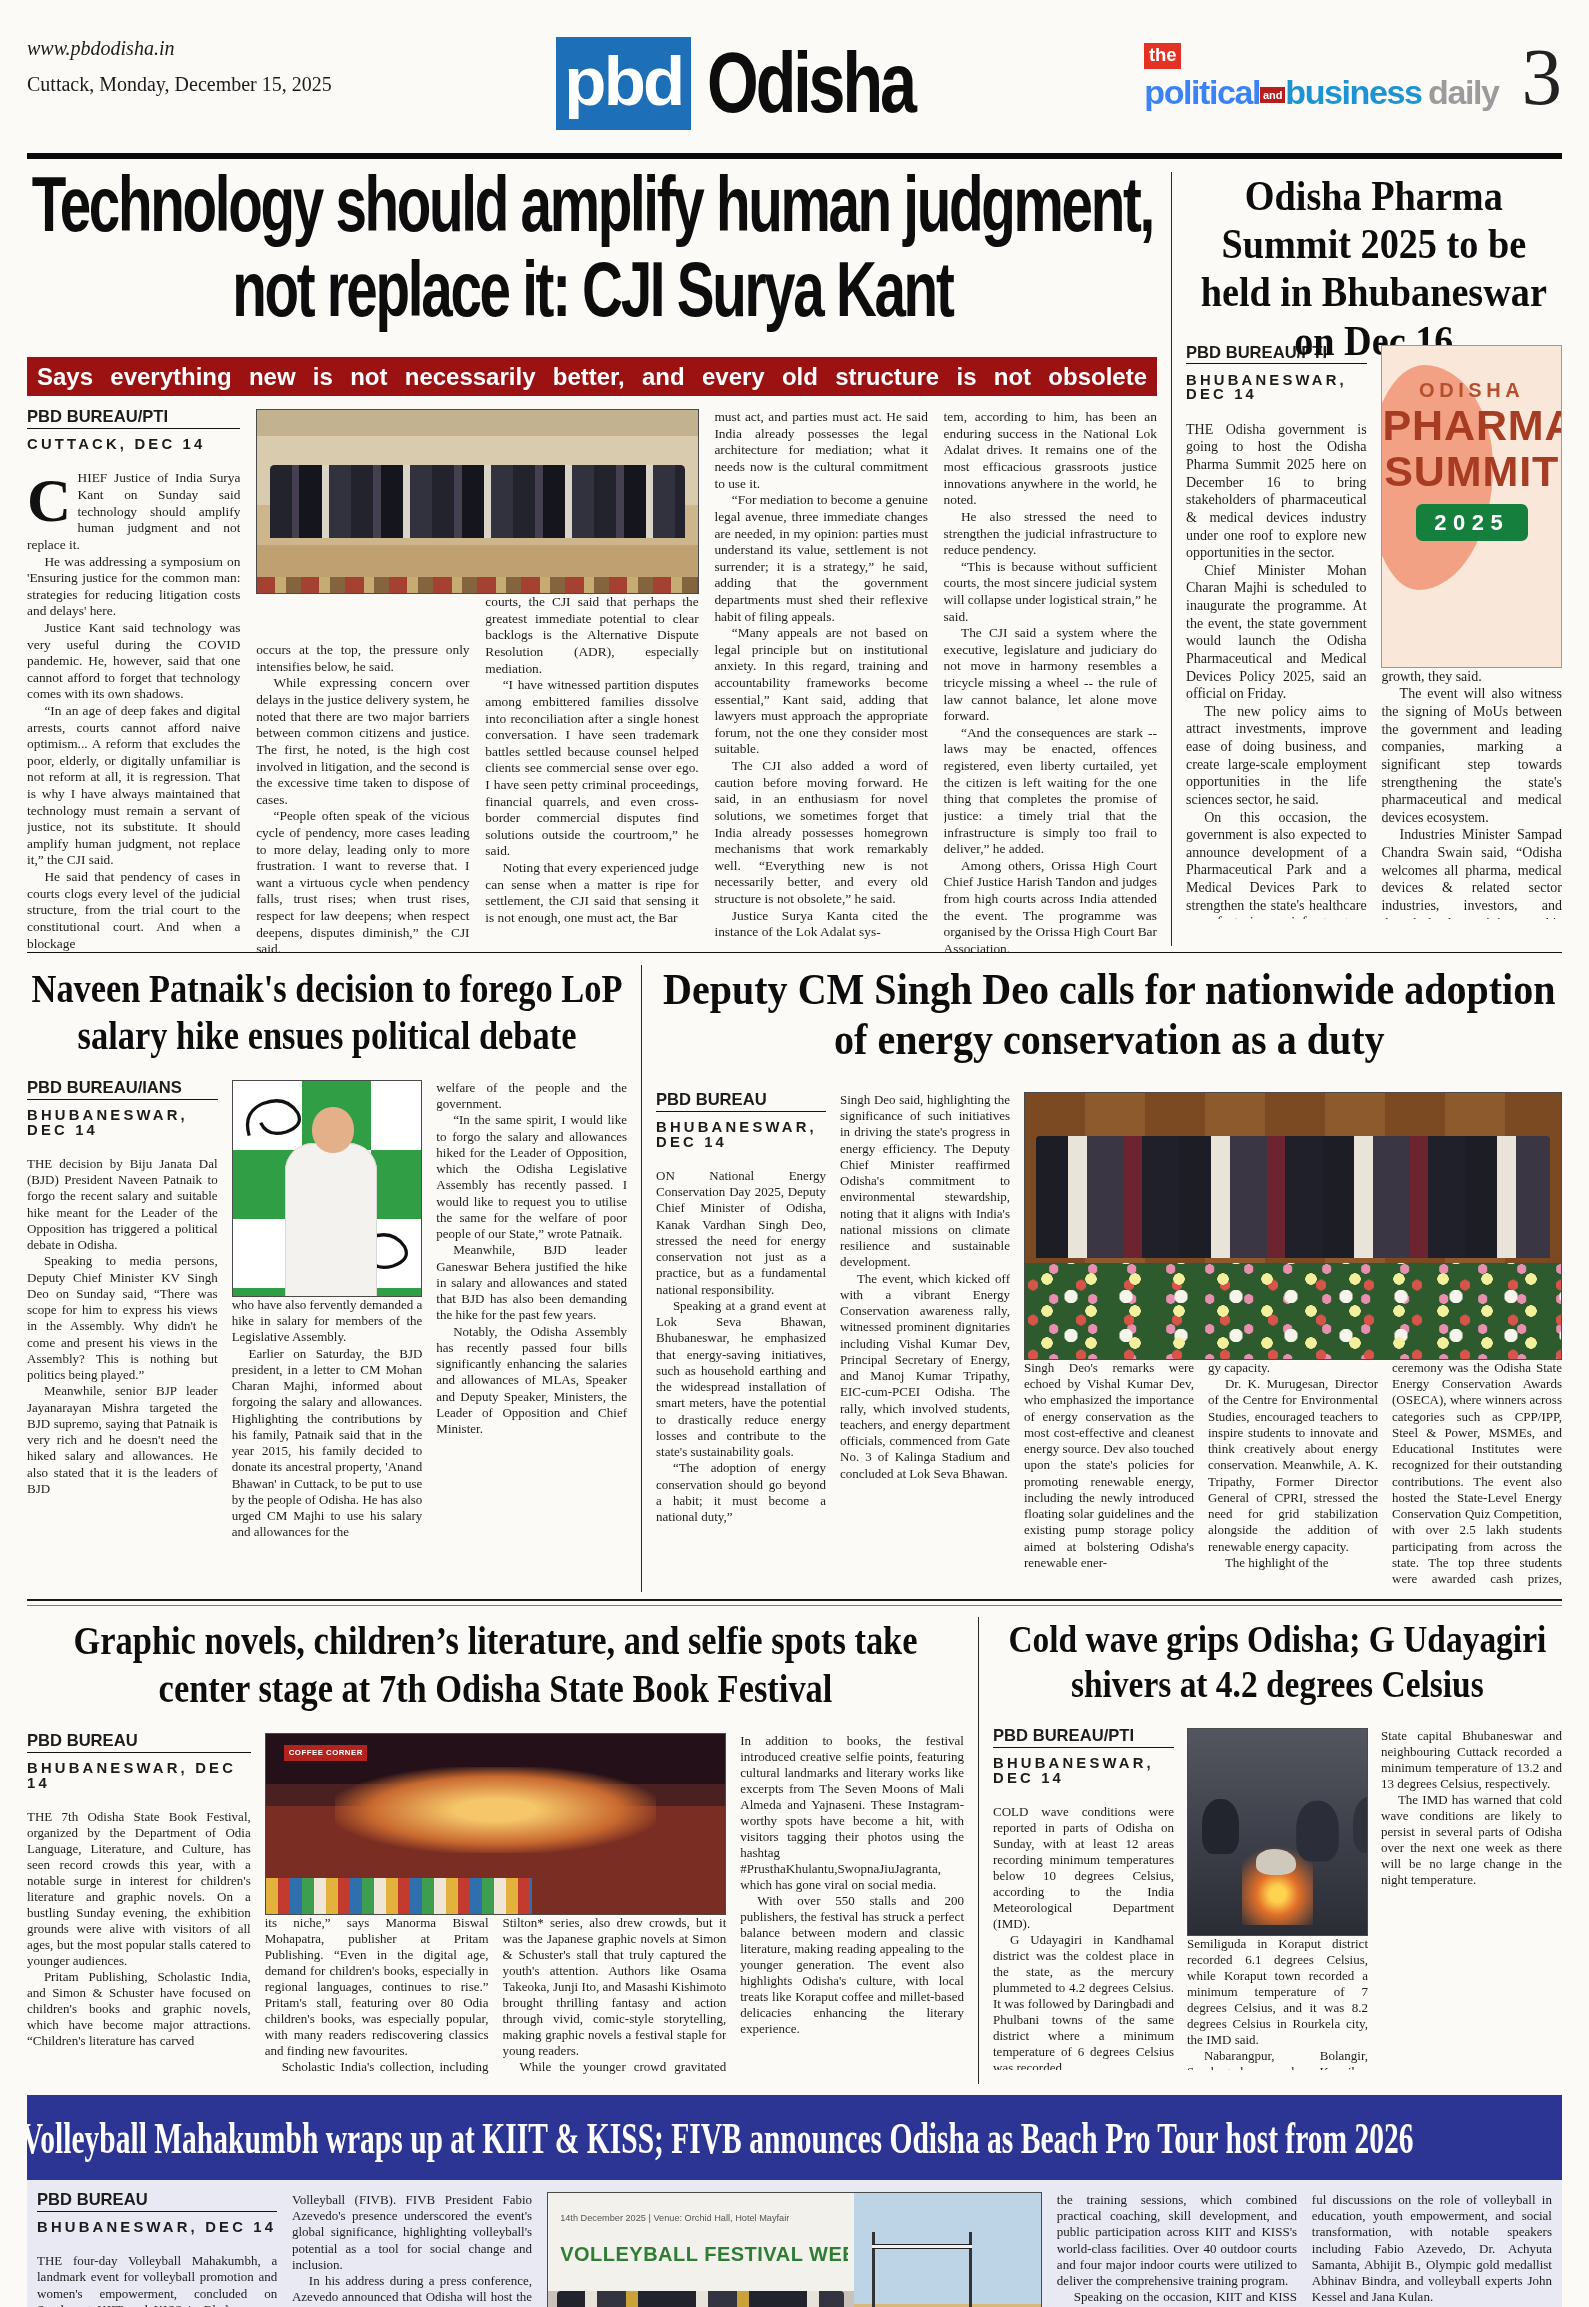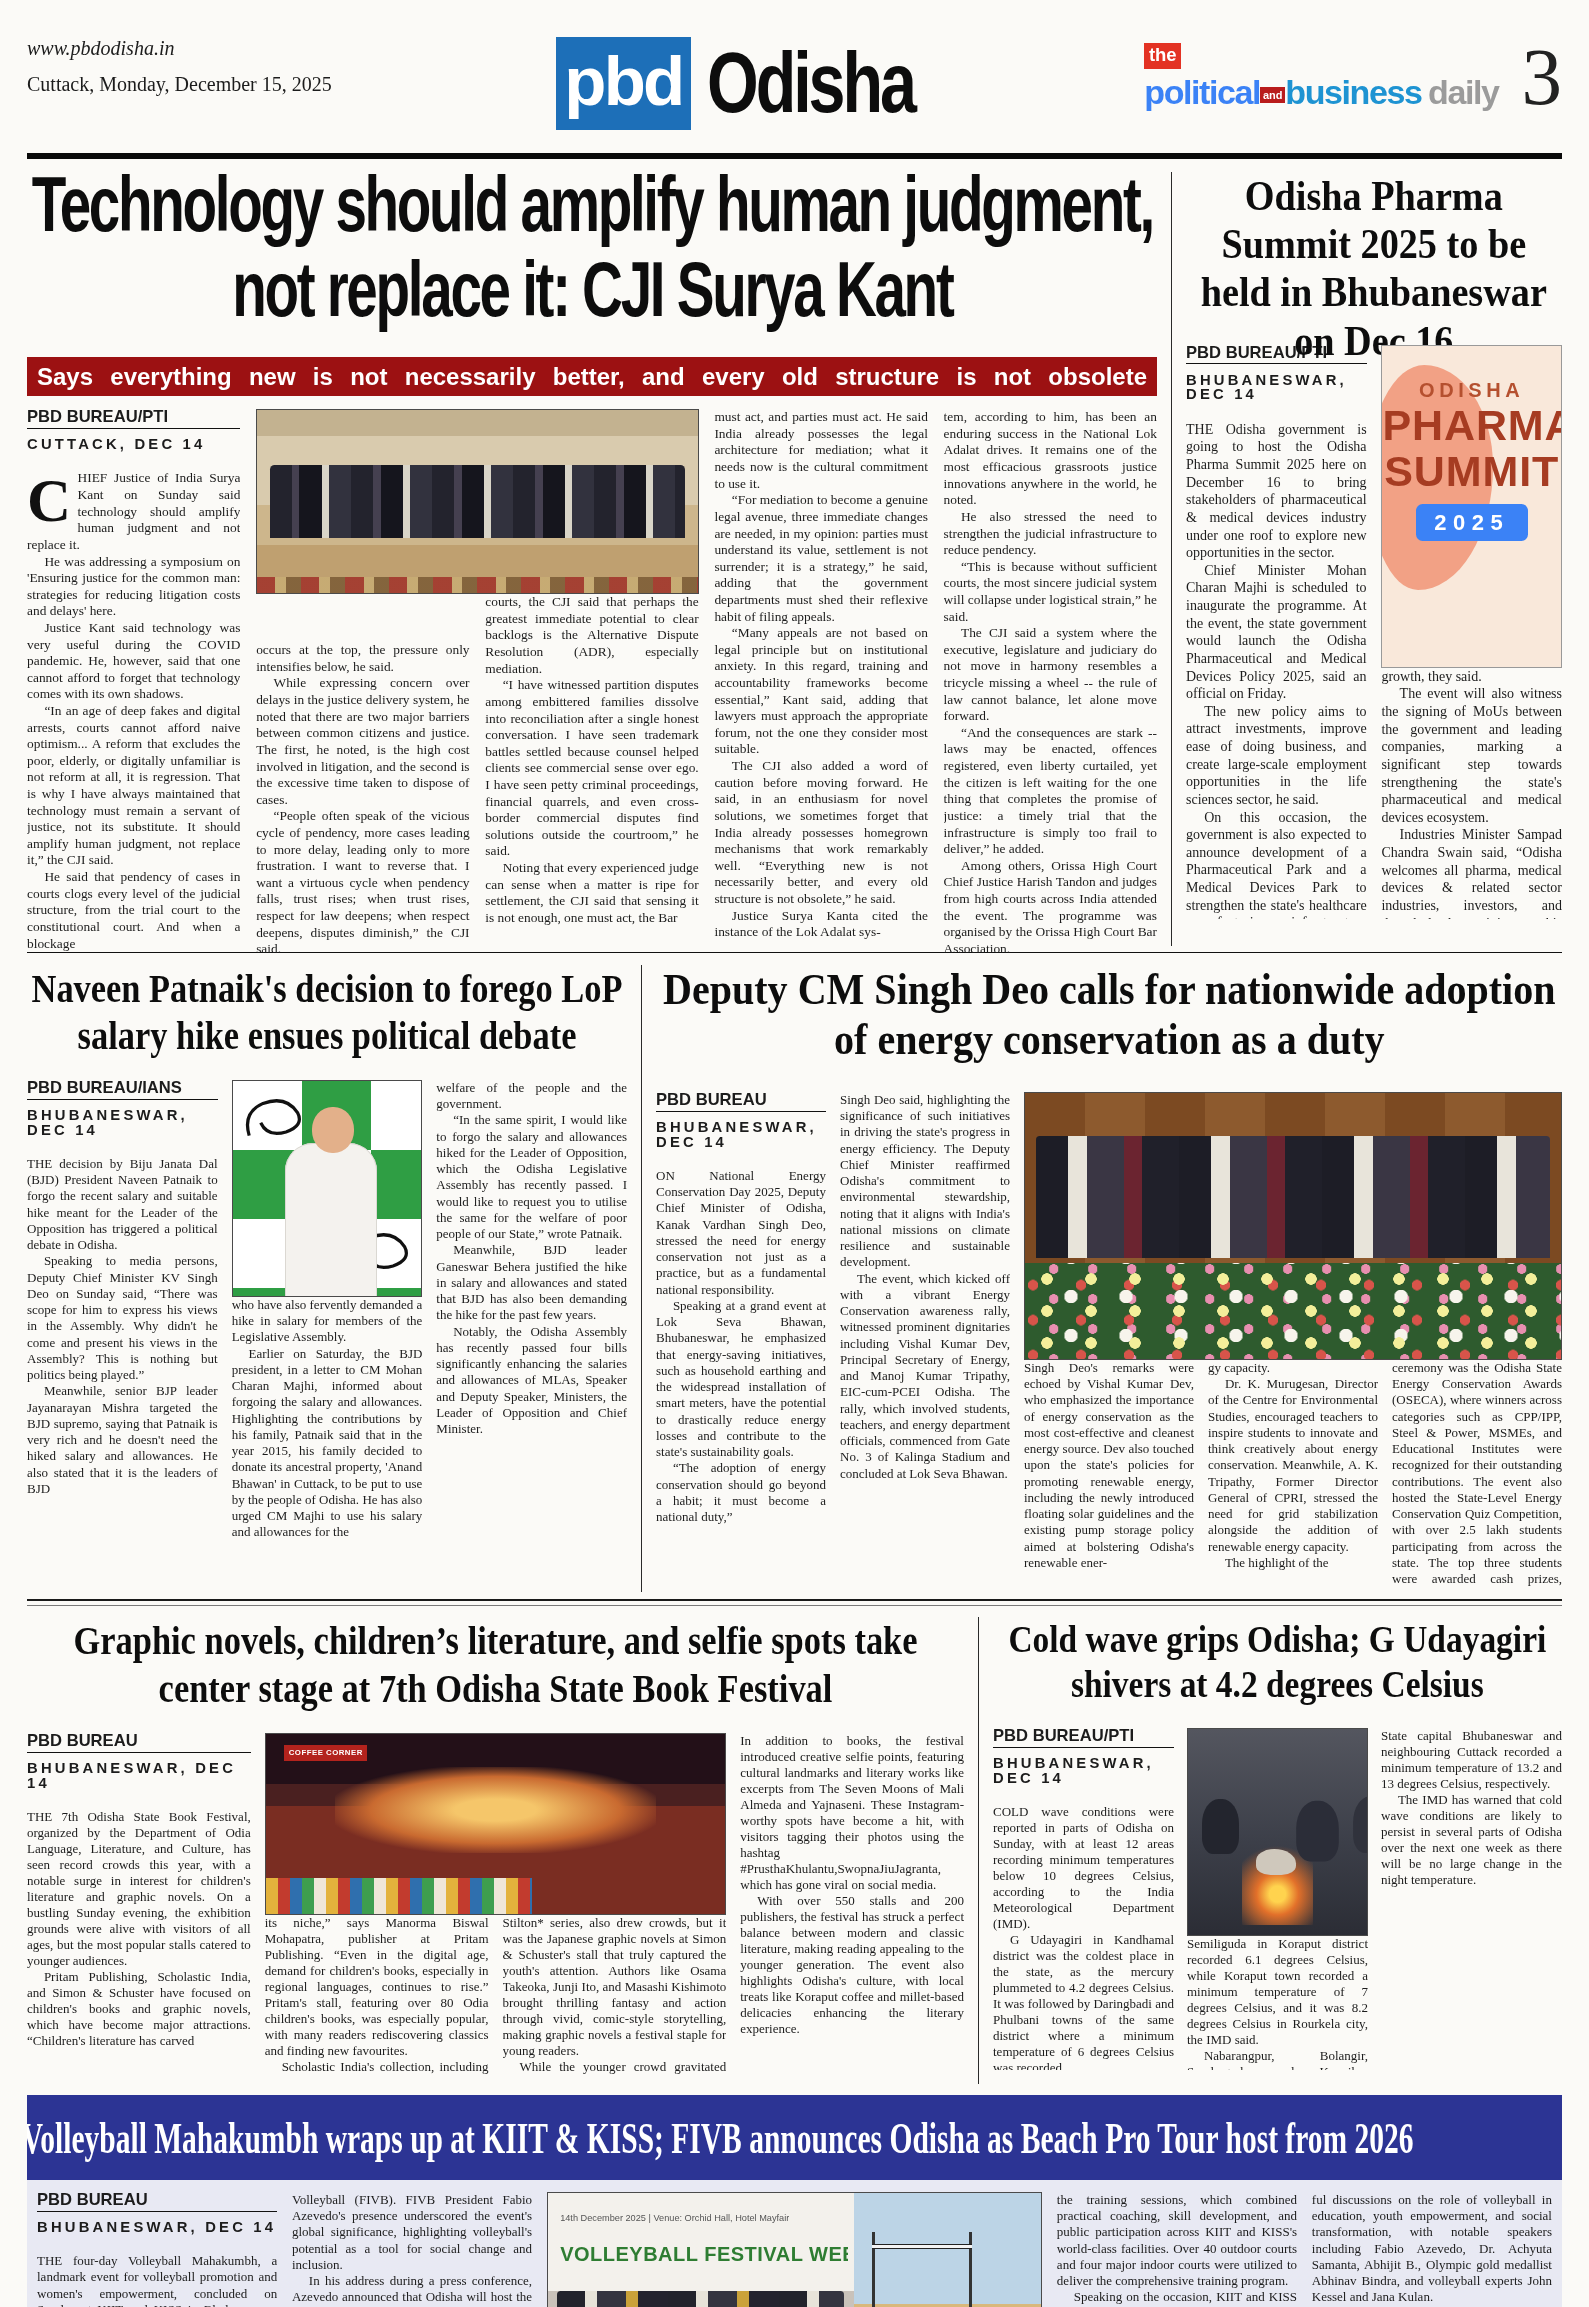--- a/index.html
+++ b/index.html
@@ -56,21 +56,21 @@
 
   .art-pharma { flex:1; margin-left: 14px; padding-left: 14px; border-left: 1.4px solid #2a2a2a; }
   .hl-pharma { font-weight:700; font-size: 42px; line-height: 1.15; text-align:center; width: 110%; margin-left:-5%; transform: scale(0.91,1); color:#0d0d0d; }
   .grid-pharma { display:grid; grid-template-columns: 1fr 1fr; column-gap: 14.8px; grid-template-rows: 323px auto; height: 574px; overflow:hidden; margin-top: 21px; font-size: 14px; line-height: 1.26; }
   .ph-c1 { grid-area: 1/1/3/2; } .ph-c2 { grid-area: 2/2/3/3; }
   .pharma-logo { grid-area: 1/2/2/3; border:0.9px solid #999; background:#f9e8da; position:relative; overflow:hidden; }
   .pharma-map { position:absolute; left:-8%; top:6%; width: 70%; height: 70%; background:#f2a185; border-radius: 45% 55% 60% 40% / 50% 45% 55% 50%; }
   .pharma-text { position:relative; text-align:center; padding-top: 32px; font-family:"Liberation Sans",sans-serif; }
   .pharma-odisha { font-weight:700; font-size: 20px; letter-spacing: 4.6px; color:#b5502f; }
   .pharma-big { font-weight:700; font-size: 43px; line-height: 1.06; color:#a63c22; letter-spacing: 0.9px; }
-  .pharma-pill { display:inline-block; margin-top: 10px; background:#3b82f6; color:#fff; font:700 22px/1 "Liberation Sans",sans-serif; letter-spacing: 6.5px; padding: 7.4px 18.5px; border-radius: 6.5px; }
+  .pharma-pill { display:inline-block; margin-top: 10px; background:#15803d; color:#fff; font:700 22px/1 "Liberation Sans",sans-serif; letter-spacing: 6.5px; padding: 7.4px 18.5px; border-radius: 6.5px; }
 
   .band-rule { border-top: 1.8px solid #111; margin-top: 6.5px; }
   .band-rule-double { height: 7.4px; border-top: 2.8px solid #1a1a1a; border-bottom: 1.8px solid #7a7a7a; margin-top: 6.5px; }
 
   
   .band-mid { display:flex; height: 639px; padding-top: 12px; }
   .art-naveen { width: 600px; }
   .hl-naveen { font-weight:700; font-size: 40px; line-height:1.18; text-align:center; width:116%; margin-left:-8%; transform: scale(0.86,1); color:#0d0d0d; }
   .grid-naveen { display:grid; grid-template-columns: repeat(3,1fr); column-gap: 14px; grid-template-rows: 217px auto; height: 496px; overflow:hidden; margin-top: 15.7px; font-size: 13px; line-height:1.25; }
   .nv-c1 { grid-area:1/1/3/2; } .nv-c2 { grid-area:2/2/3/3; } .nv-c3 { grid-area:1/3/3/4; }

